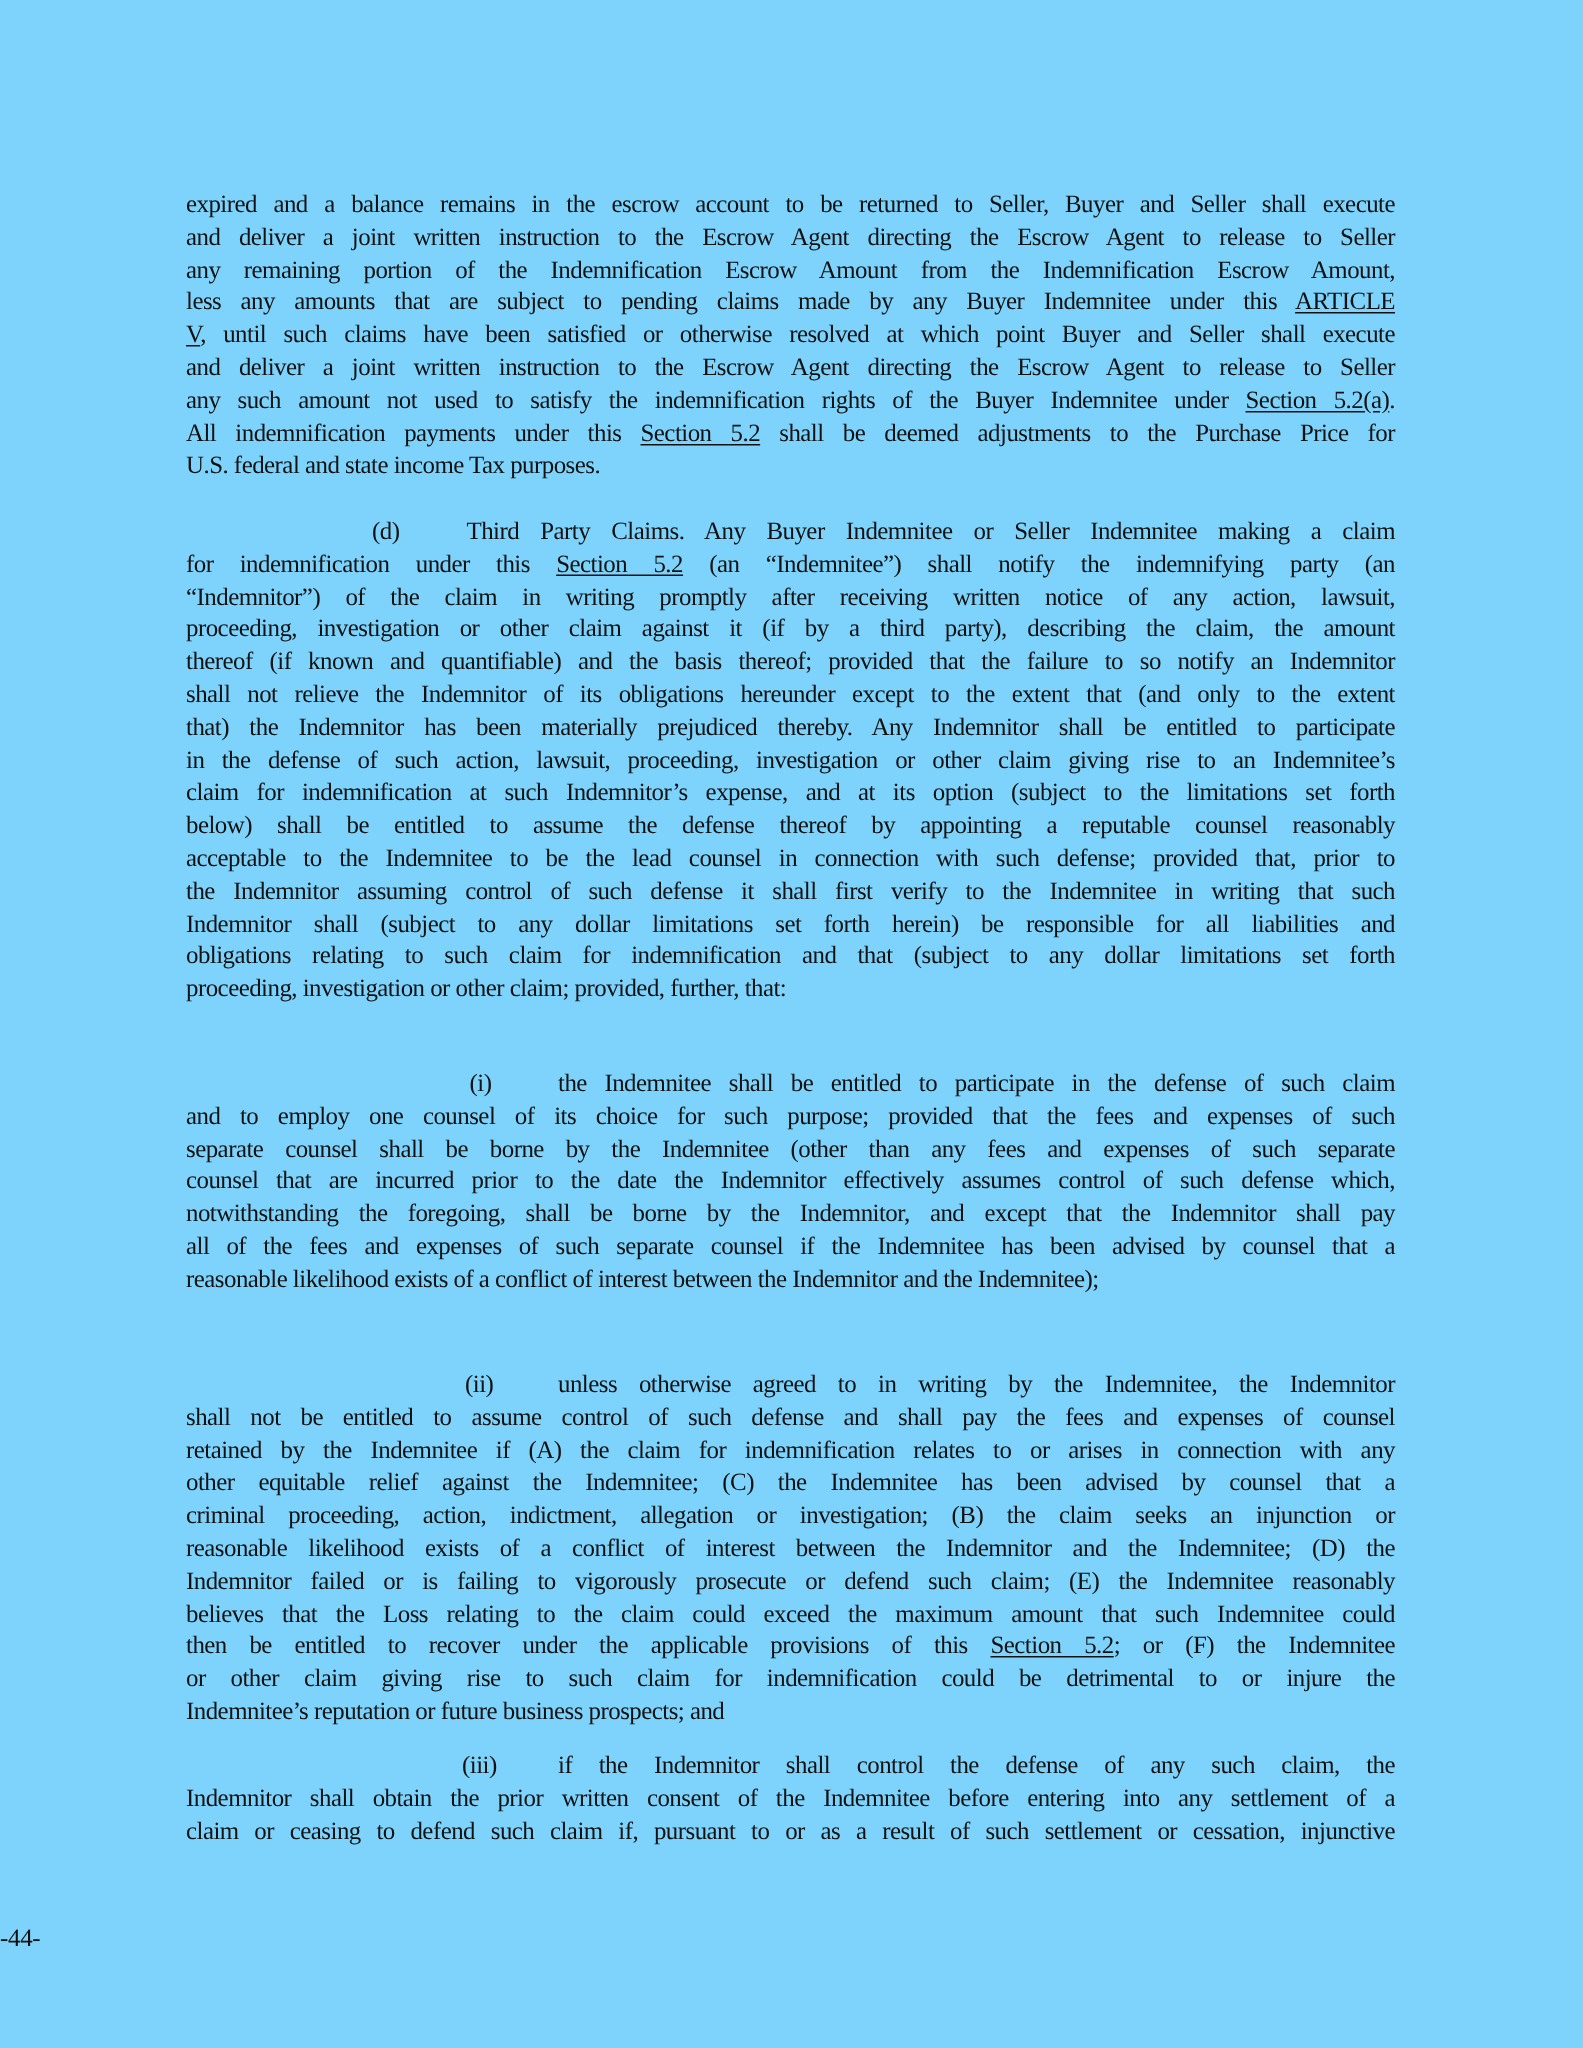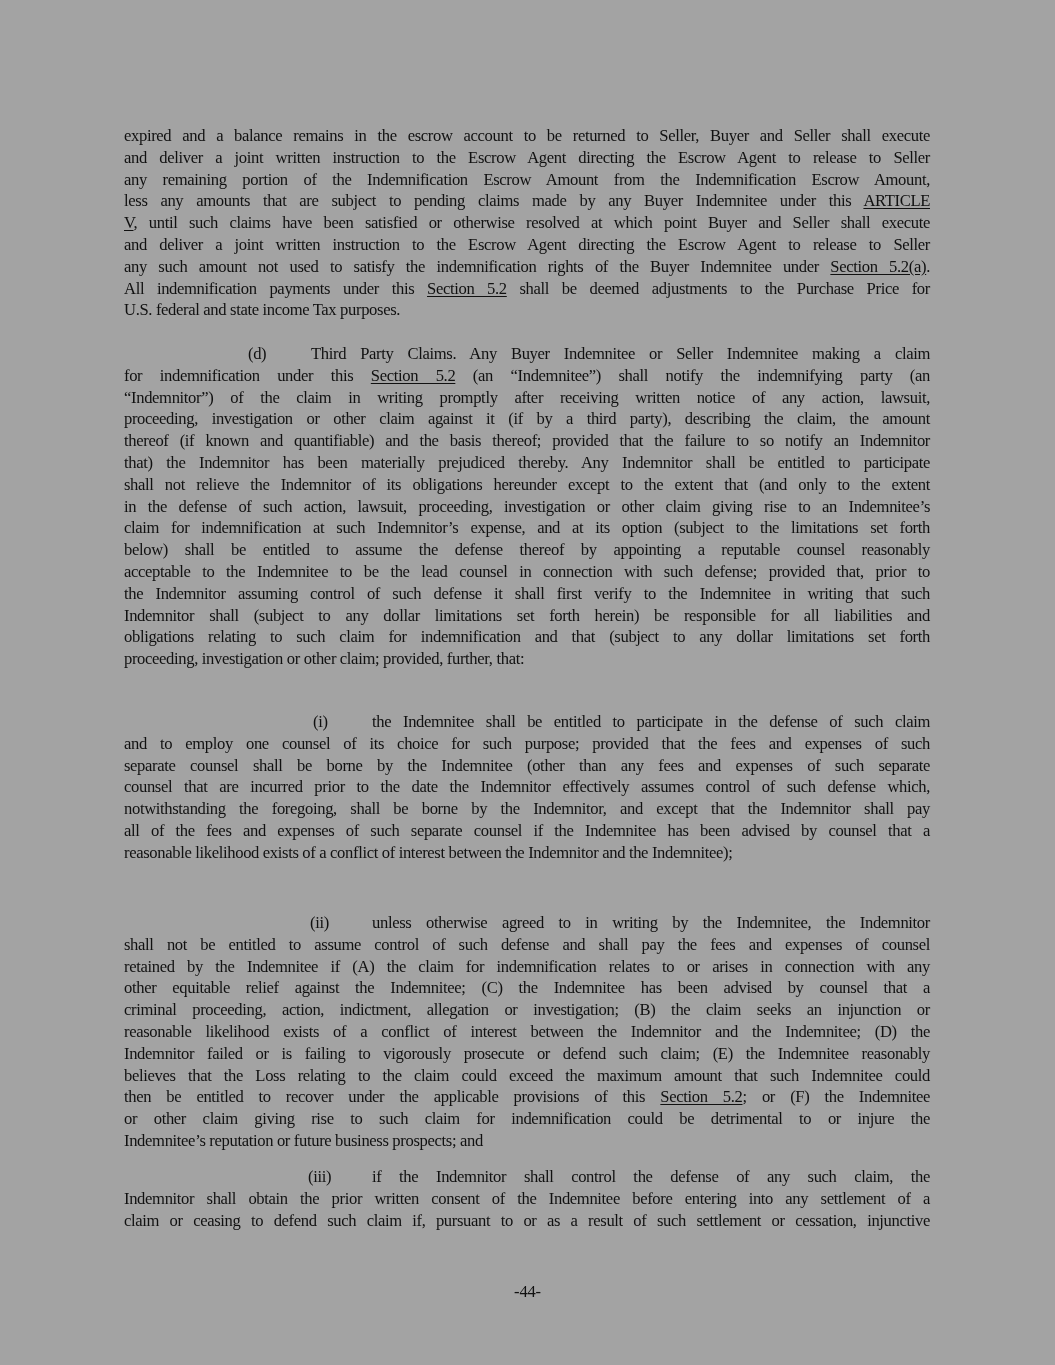--- a/index.html
+++ b/index.html
@@ -1,31 +1,31 @@
 <!DOCTYPE html>
 <html><head>
 <meta charset="utf-8">
 <style>
   html, body { margin: 0; padding: 0; background: #ffffff; }
   body { width: 1055px; height: 1365px; position: relative; overflow: hidden; }
   .page {
-    position: absolute; left: 0; top: 0; width: 1055px; height: 1365px; background: #a3a3a3;
+    position: absolute; left: 0; top: 0; width: 1055px; height: 1365px; background: #7dd3fc;
     font-family: "Liberation Serif", "DejaVu Serif", serif; color: #111;
   }
   .para { position: absolute; left: 124px; width: 806px; }
   .line {
     height: 21.8px; line-height: 21.8px; font-size: 16.6px;
     white-space: nowrap; text-align: justify; text-align-last: justify;
     letter-spacing: -0.35px; word-spacing: 0px; overflow: visible;
   }
   .line.last { text-align: center; text-align-last: left; }
   .u { text-decoration: underline; text-underline-offset: 2px; }
   .marker { display: inline-block; }
   .footer {
-    position: absolute; left: 0; width: 1055px; top: 1282px; text-align: center;
+    position: absolute; left: 0; width: 1055px; top: 1282px; 
     font-size: 16.6px; letter-spacing: -0.2px;
   }
 </style>
 </head>
 <body>
 
 <div class="page">
   <div class="para" id="p0" style="top:125px;">
       <div class="line">expired and a balance remains in the escrow account to be returned to Seller, Buyer and Seller shall execute</div>
       <div class="line">and deliver a joint written instruction to the Escrow Agent directing the Escrow Agent to release to Seller</div>
@@ -36,22 +36,22 @@
       <div class="line">any such amount not used to satisfy the indemnification rights of the Buyer Indemnitee under <span class="u">Section 5.2(a)</span>.</div>
       <div class="line">All indemnification payments under this <span class="u">Section 5.2</span> shall be deemed adjustments to the Purchase Price for</div>
       <div class="line last">U.S. federal and state income Tax purposes.</div>
     </div>
   <div class="para" id="p1" style="top:343px;">
       <div class="line" style="position: relative; margin-left: 187px; width: 619px;"><span class="marker" style="position: absolute; left: -63px; top: 0px;">(d)</span>Third Party Claims. Any Buyer Indemnitee or Seller Indemnitee making a claim</div>
       <div class="line">for indemnification under this <span class="u">Section 5.2</span> (an “Indemnitee”) shall notify the indemnifying party (an</div>
       <div class="line">“Indemnitor”) of the claim in writing promptly after receiving written notice of any action, lawsuit,</div>
       <div class="line">proceeding, investigation or other claim against it (if by a third party), describing the claim, the amount</div>
       <div class="line">thereof (if known and quantifiable) and the basis thereof; provided that the failure to so notify an Indemnitor</div>
+      <div class="line">shall not relieve the Indemnitor of its obligations hereunder except to the extent that (and only to the extent</div>
       <div class="line">that) the Indemnitor has been materially prejudiced thereby. Any Indemnitor shall be entitled to participate</div>
-      <div class="line">shall not relieve the Indemnitor of its obligations hereunder except to the extent that (and only to the extent</div>
       <div class="line">in the defense of such action, lawsuit, proceeding, investigation or other claim giving rise to an Indemnitee’s</div>
       <div class="line">claim for indemnification at such Indemnitor’s expense, and at its option (subject to the limitations set forth</div>
       <div class="line">below) shall be entitled to assume the defense thereof by appointing a reputable counsel reasonably</div>
       <div class="line">acceptable to the Indemnitee to be the lead counsel in connection with such defense; provided that, prior to</div>
       <div class="line">the Indemnitor assuming control of such defense it shall first verify to the Indemnitee in writing that such</div>
       <div class="line">Indemnitor shall (subject to any dollar limitations set forth herein) be responsible for all liabilities and</div>
       <div class="line">obligations relating to such claim for indemnification and that (subject to any dollar limitations set forth</div>
       <div class="line last">proceeding, investigation or other claim; provided, further, that:</div>
     </div>
   <div class="para" id="p2" style="top:711px;">

